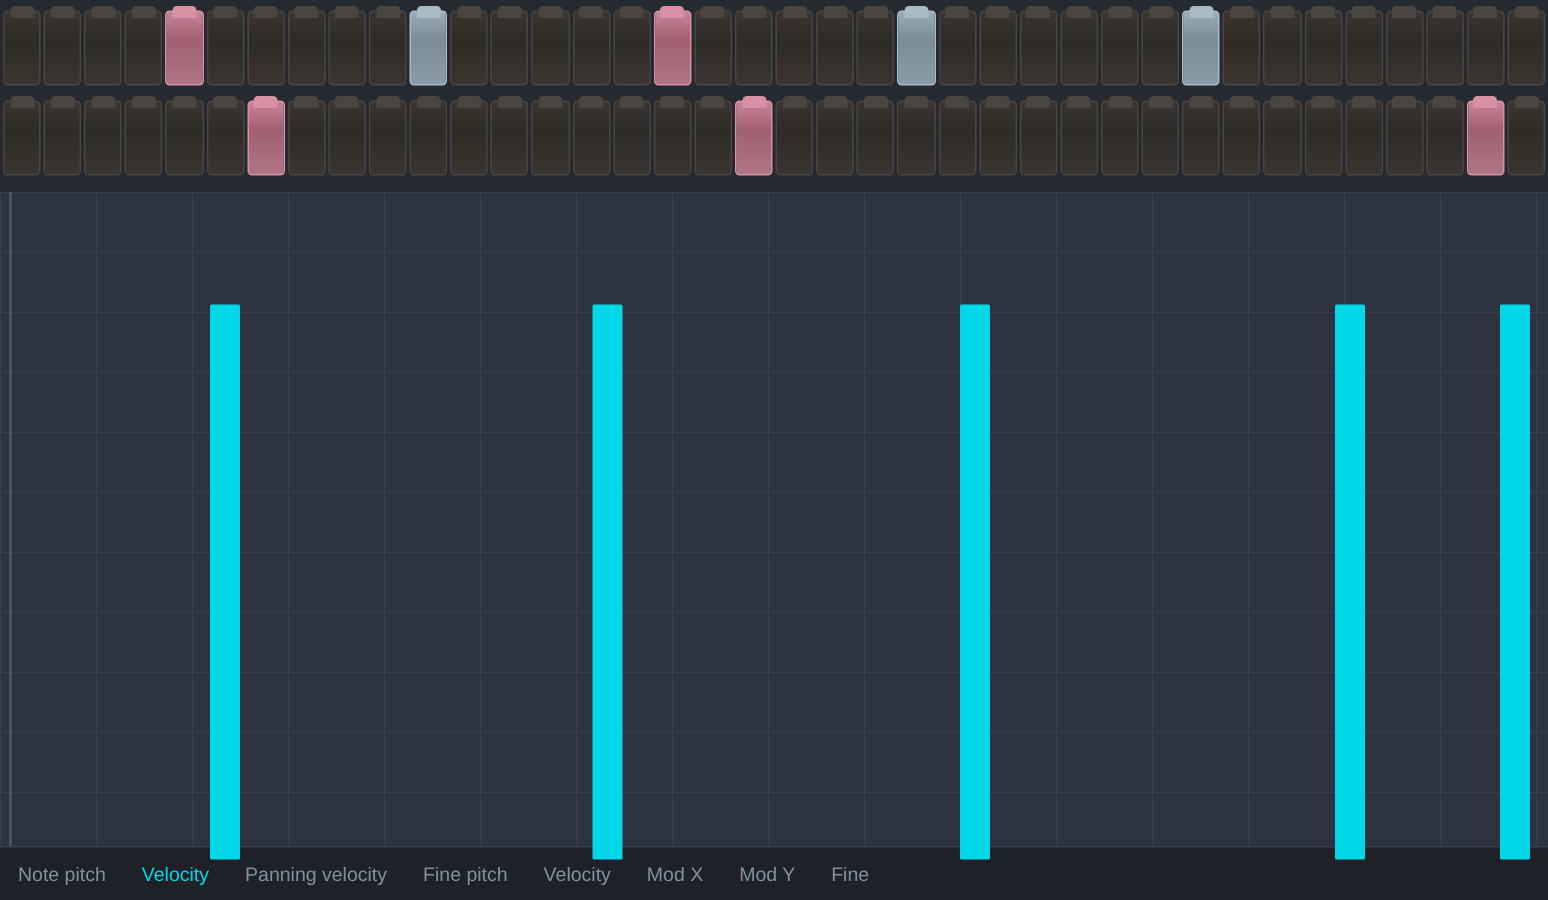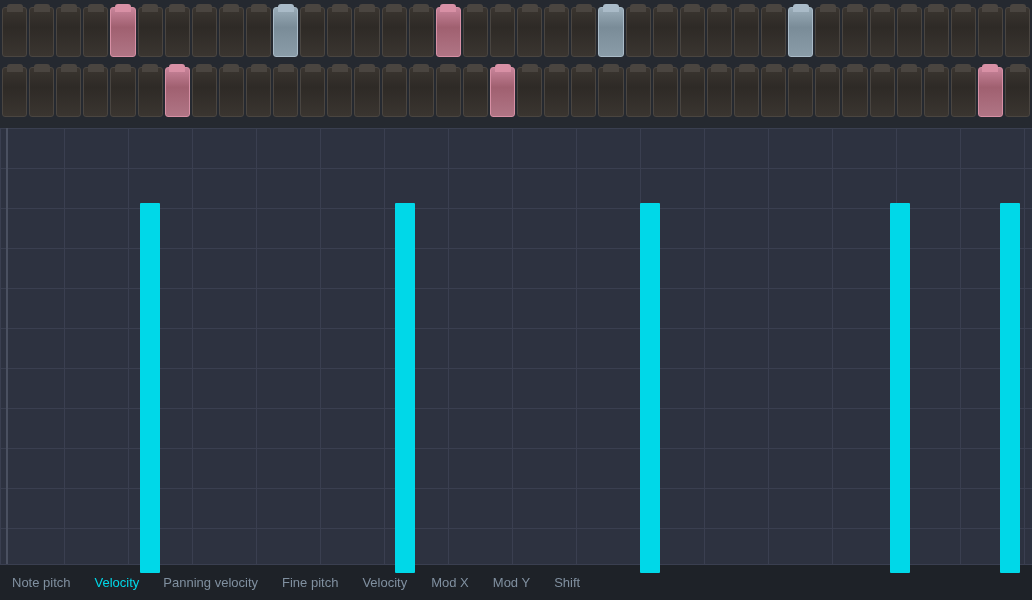--- a/index.html
+++ b/index.html
@@ -263,16 +263,16 @@
   </div>
 
   <div class="tab-bar" id="tab-bar">
       <div class="tab-item">Note pitch</div>
       <div class="tab-item active">Velocity</div>
       <div class="tab-item">Panning velocity</div>
       <div class="tab-item">Fine pitch</div>
       <div class="tab-item">Velocity</div>
       <div class="tab-item">Mod X</div>
       <div class="tab-item">Mod Y</div>
-      <div class="tab-item">Shift</div>
+      <div class="tab-item">Fine</div>
     </div>
 
 </div>
 
 </body></html>

